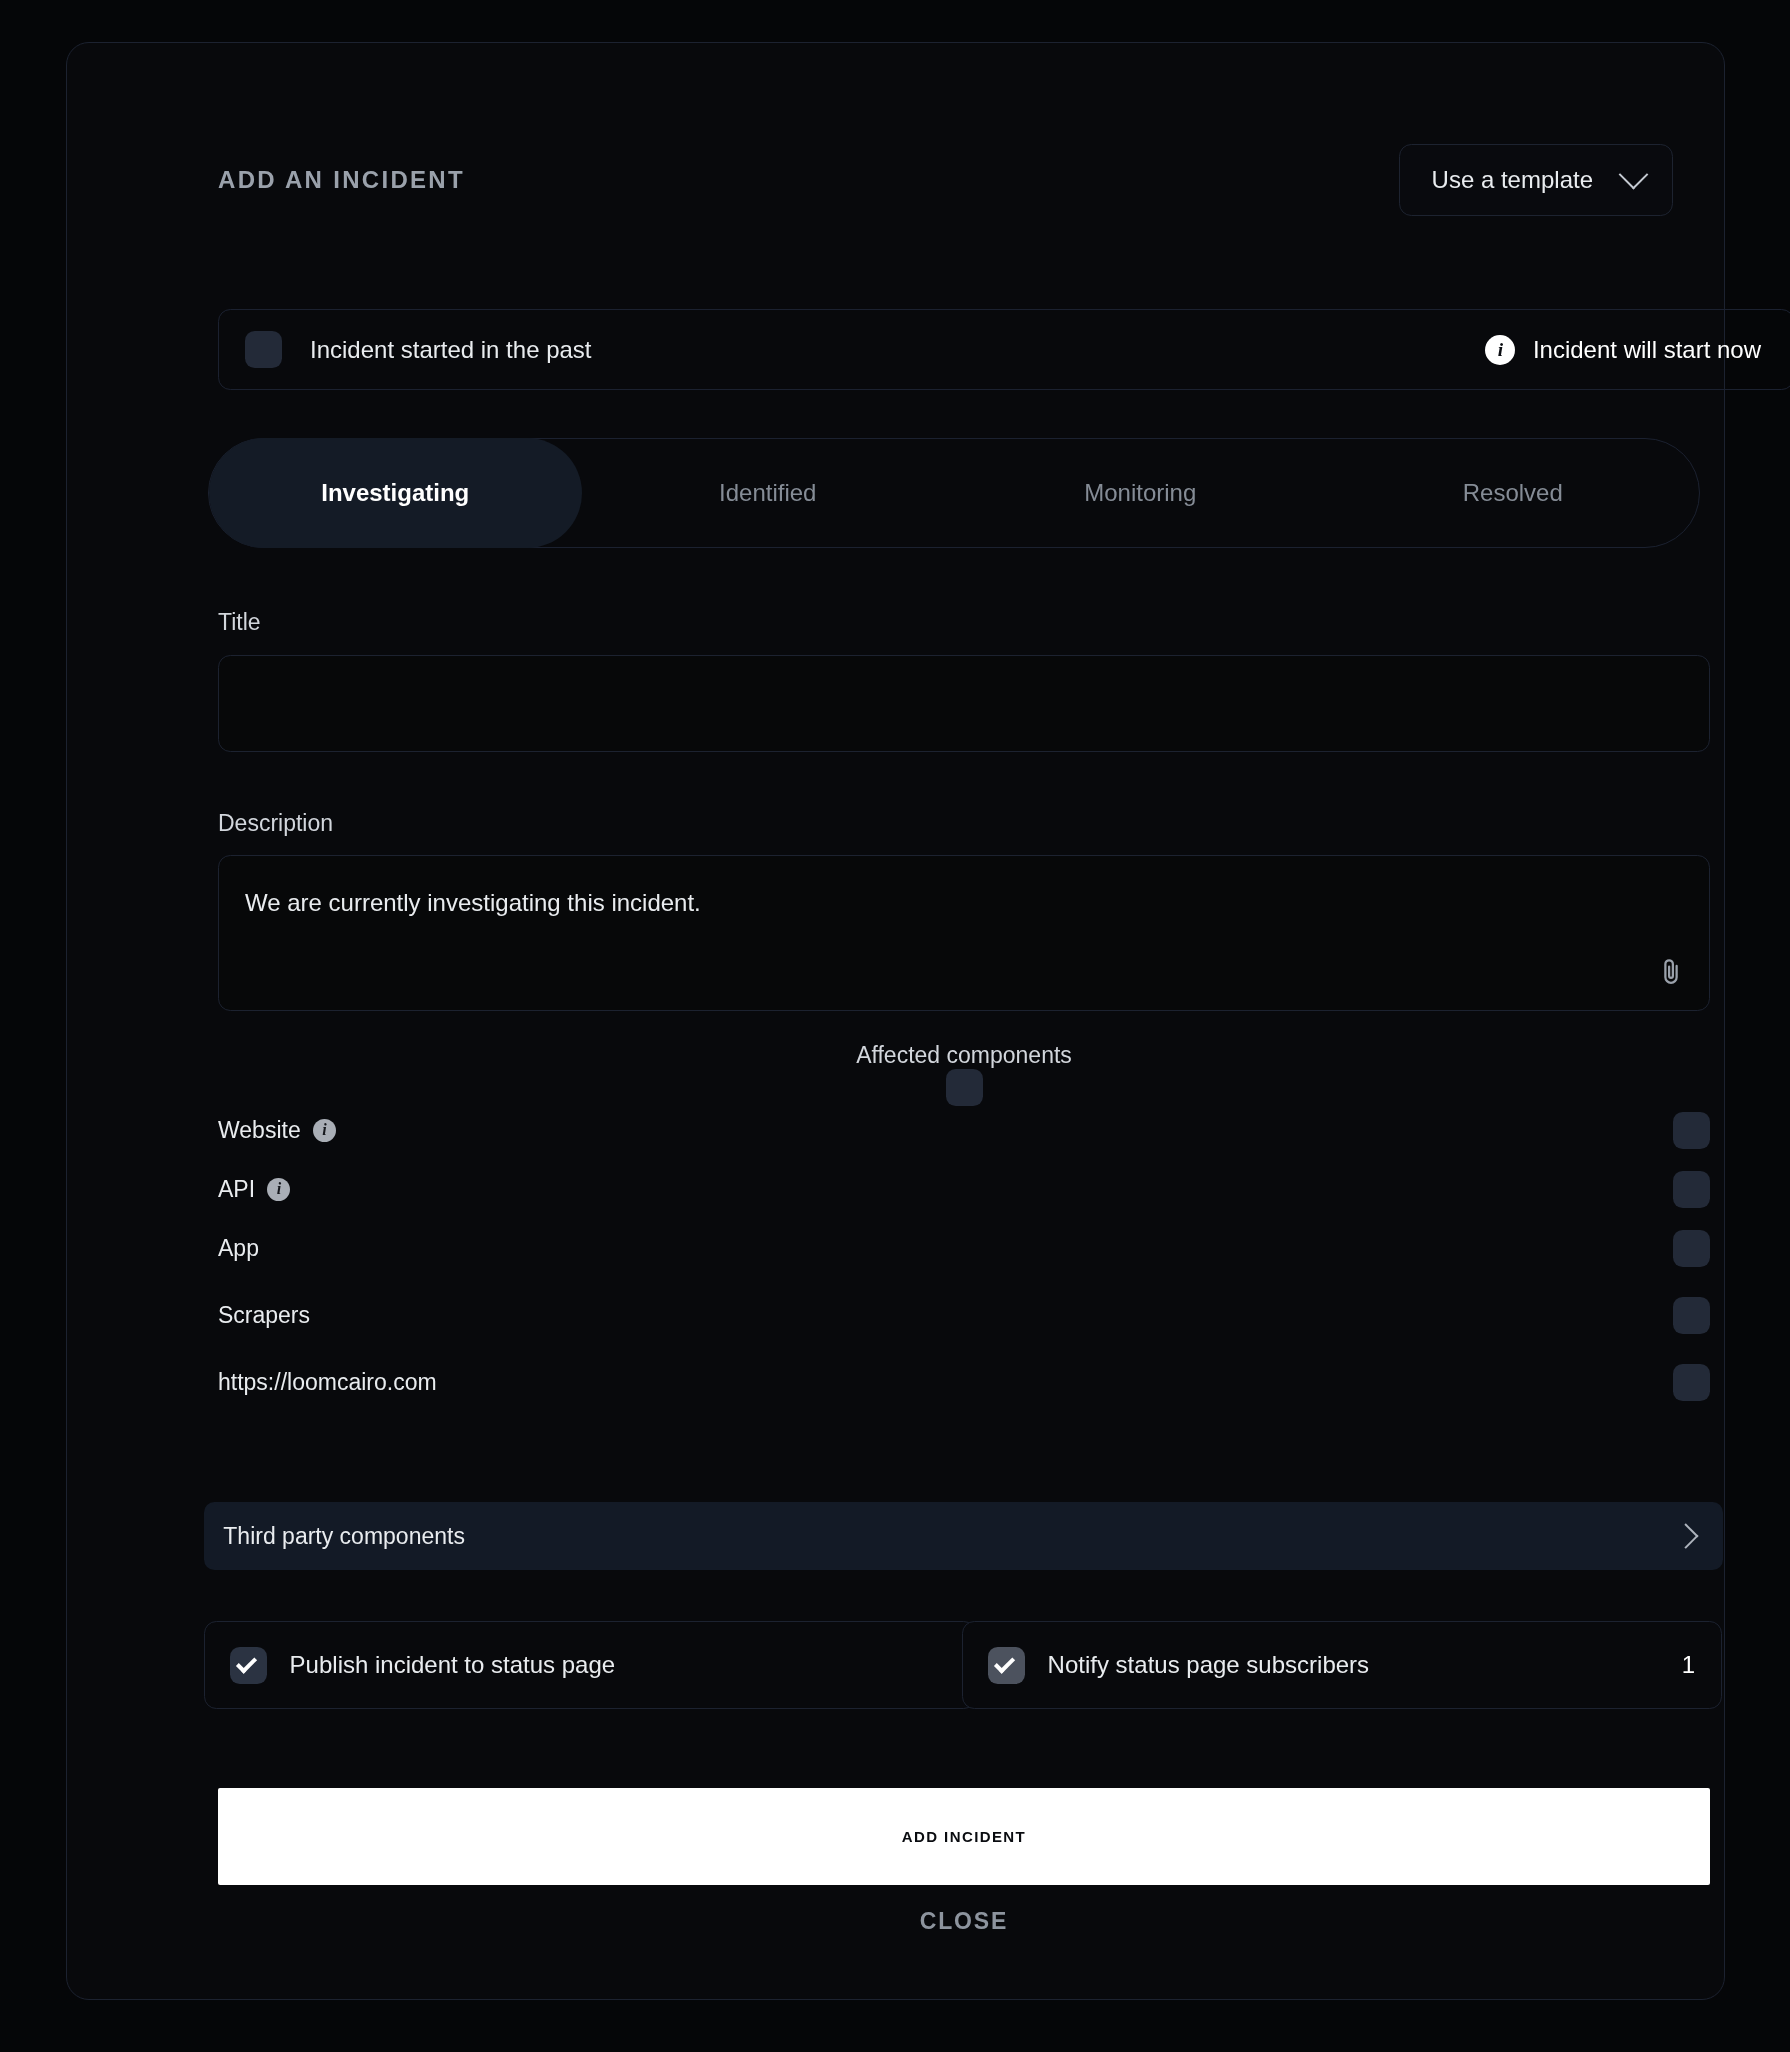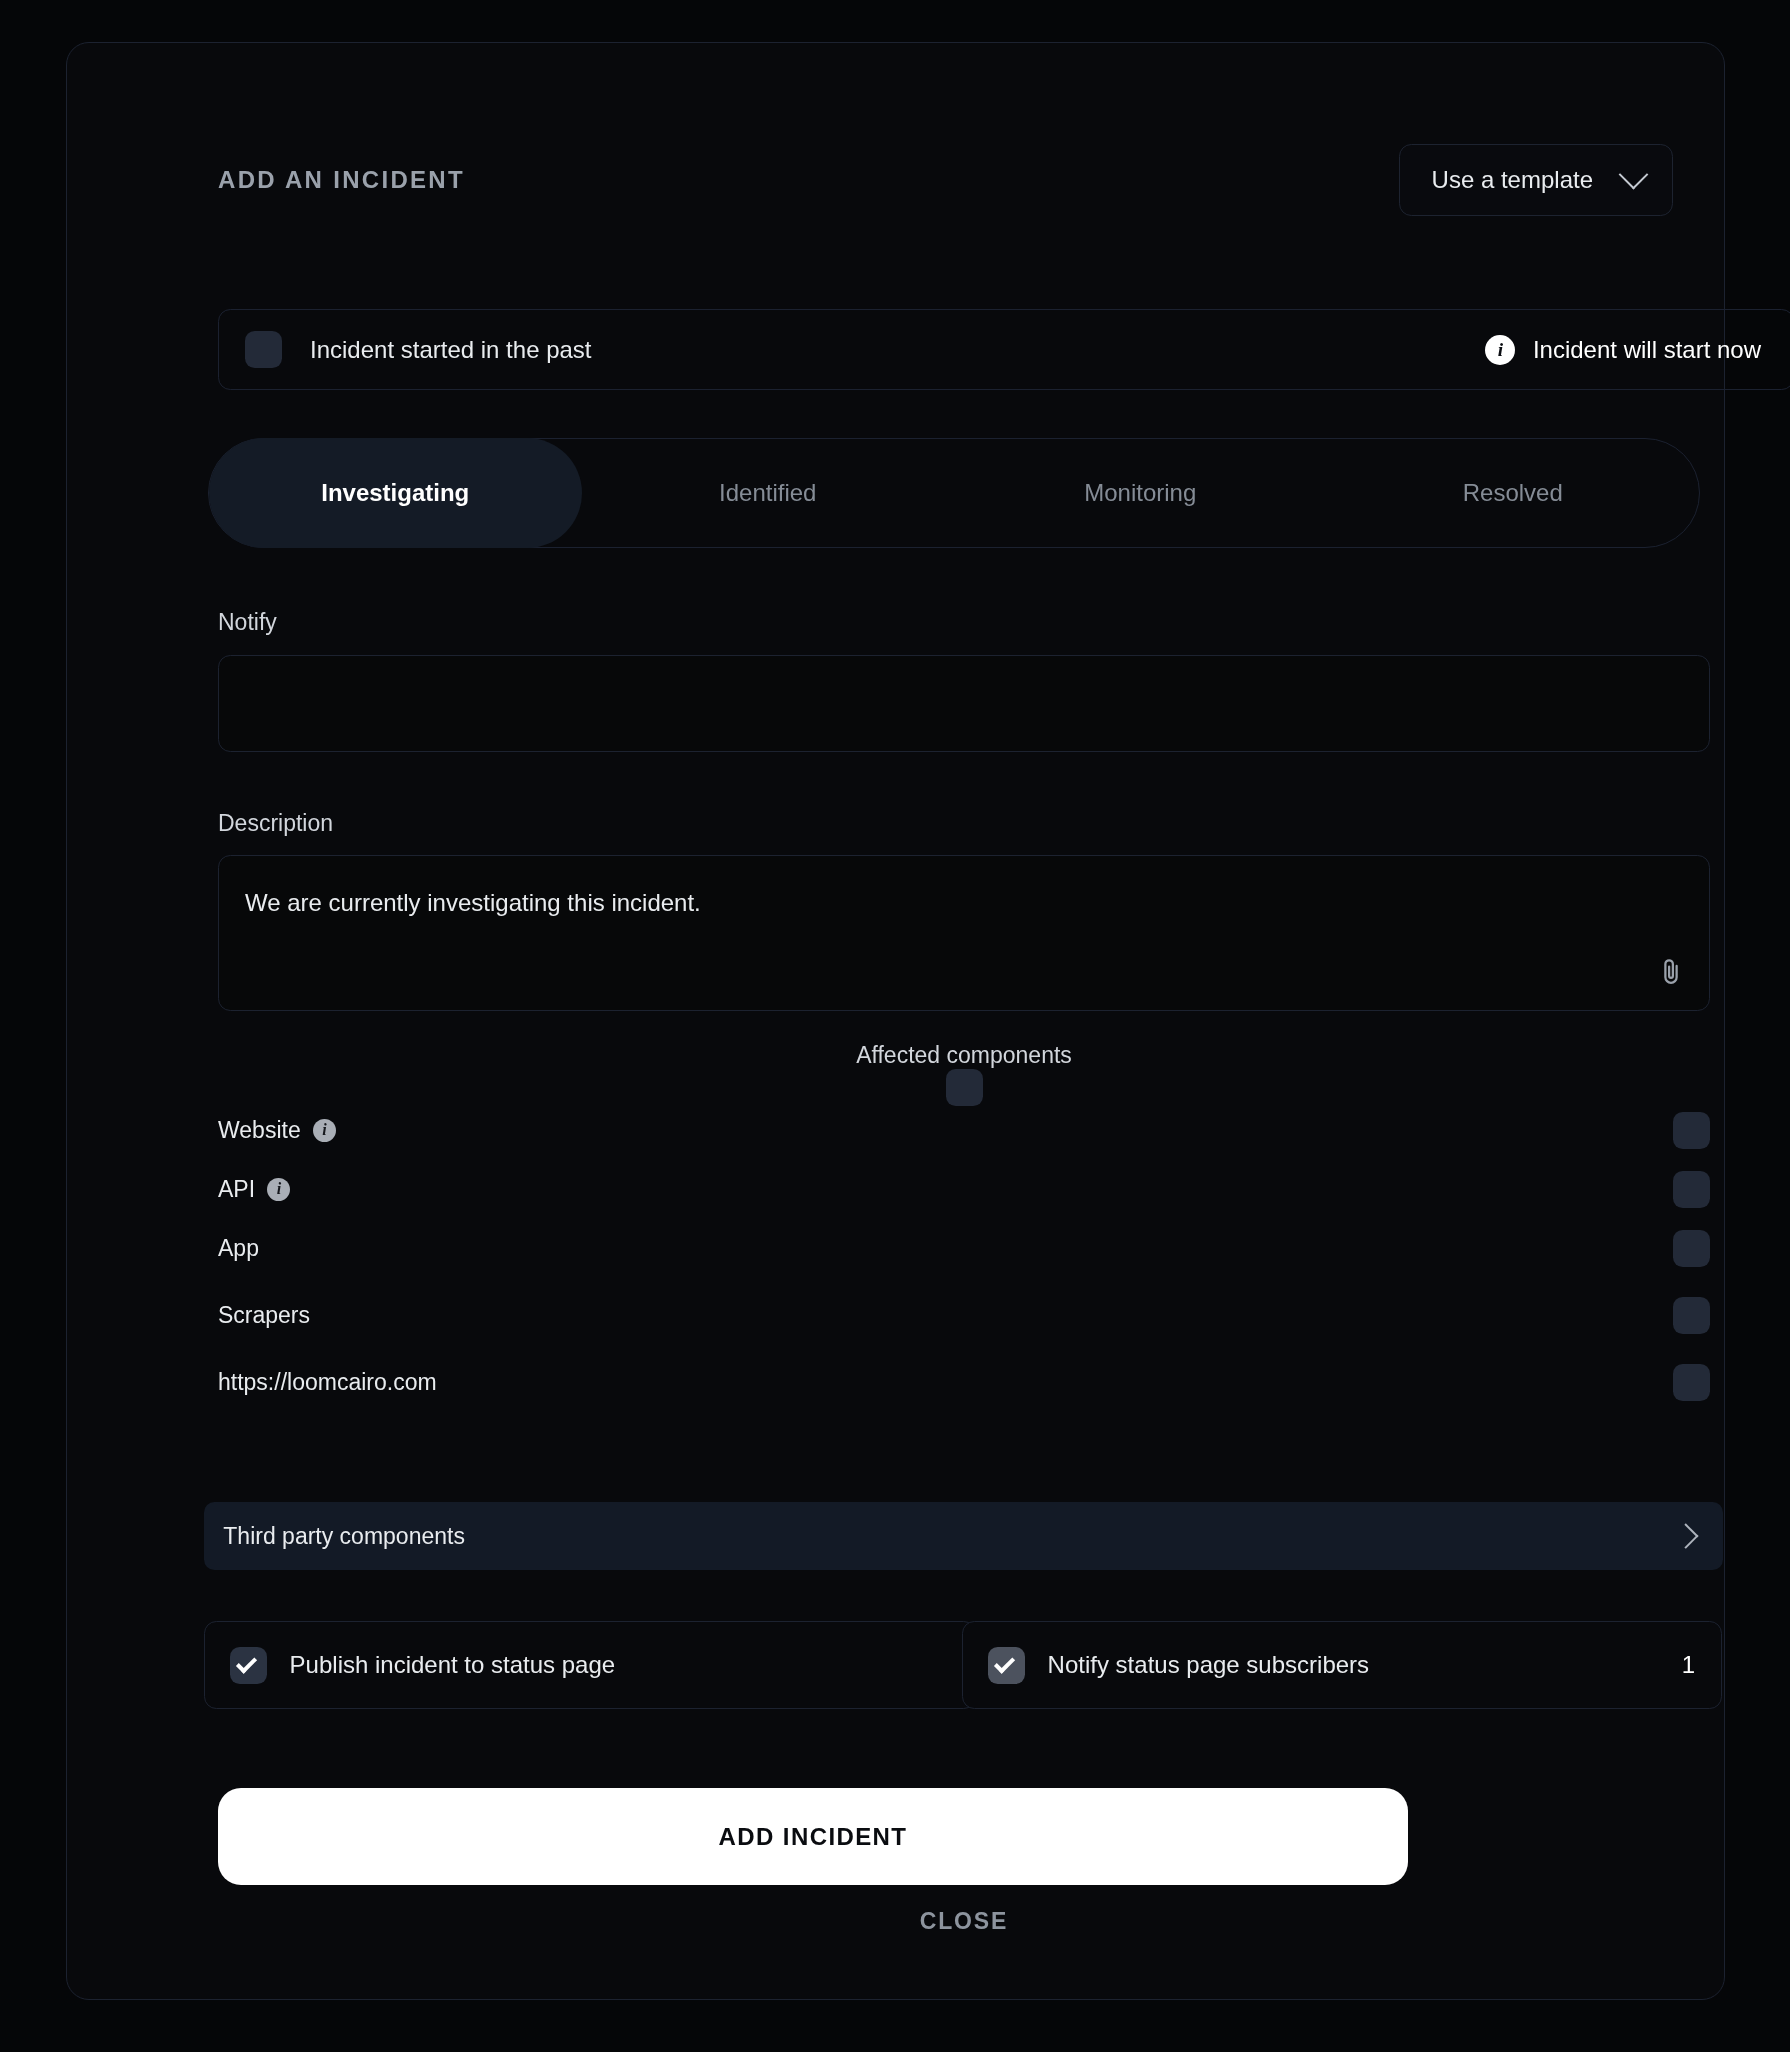--- a/index.html
+++ b/index.html
@@ -234,26 +234,26 @@
     padding: 0 26px 0 24.6px;
     cursor: pointer;
   }
   .panel-label { font-size: 24px; color: #e9ecef; flex: 1; }
   .count-badge { font-size: 24px; color: #ffffff; }
 
   
   .add-btn {
     position: absolute;
     left: 151px; top: 1745px;
-    width: 1190px; height: 97px;
+    width: 1492px; height: 97px;
     background: #ffffff;
     border: none;
-    border-radius: 23px;
+    border-radius: 2px;
     font-family: "Liberation Sans", sans-serif;
-    font-size: 24px;
+    font-size: 15px;
     font-weight: 700;
     letter-spacing: 1.4px;
     color: #0a0c10;
     cursor: pointer;
   }
   .close-btn {
     position: absolute;
     left: 151px; top: 1854px;
     width: 1492px; height: 49px;
     background: transparent;
@@ -290,21 +290,21 @@
     </div>
   </div>
 
   <div class="tabs">
     <div class="tab active">Investigating</div>
     <div class="tab">Identified</div>
     <div class="tab">Monitoring</div>
     <div class="tab">Resolved</div>
   </div>
 
-  <div class="field-label title-lbl">Notify</div>
+  <div class="field-label title-lbl">Title</div>
   <input class="input-box title-input" type="text" value="" style="">
 
   <div class="field-label desc-lbl">Description</div>
   <div class="input-box desc-box">
     <div class="desc-text">We are currently investigating this incident.</div>
     <svg class="clip-icon" viewBox="0 0 24 24" fill="none" stroke="#9aa1ab" stroke-width="1.8" stroke-linecap="round" stroke-linejoin="round">
       <path d="M16.5 7.5v9a4.5 4.5 0 0 1-9 0V6a3 3 0 0 1 6 0v9.5a1.5 1.5 0 0 1-3 0V8"></path>
     </svg>
   </div>
 

